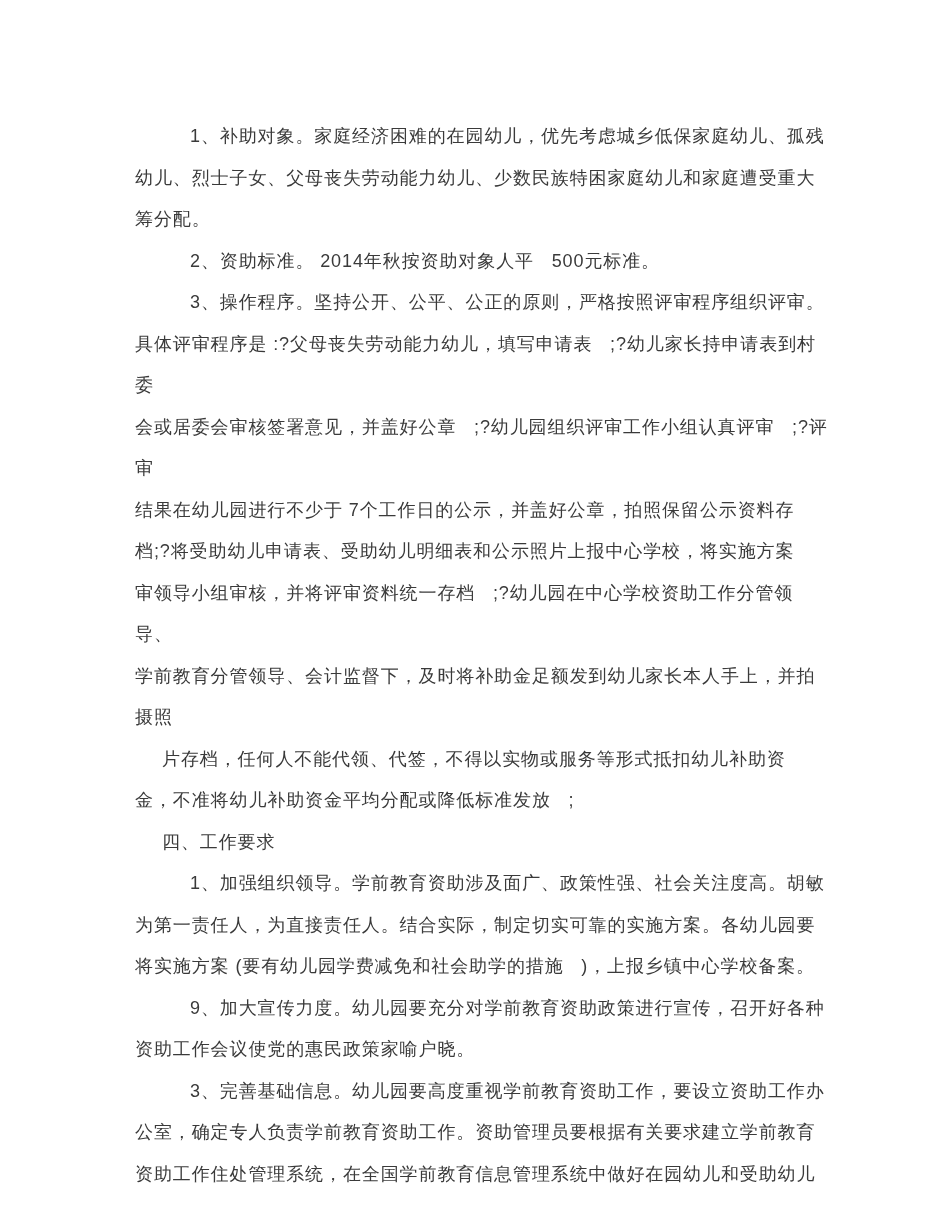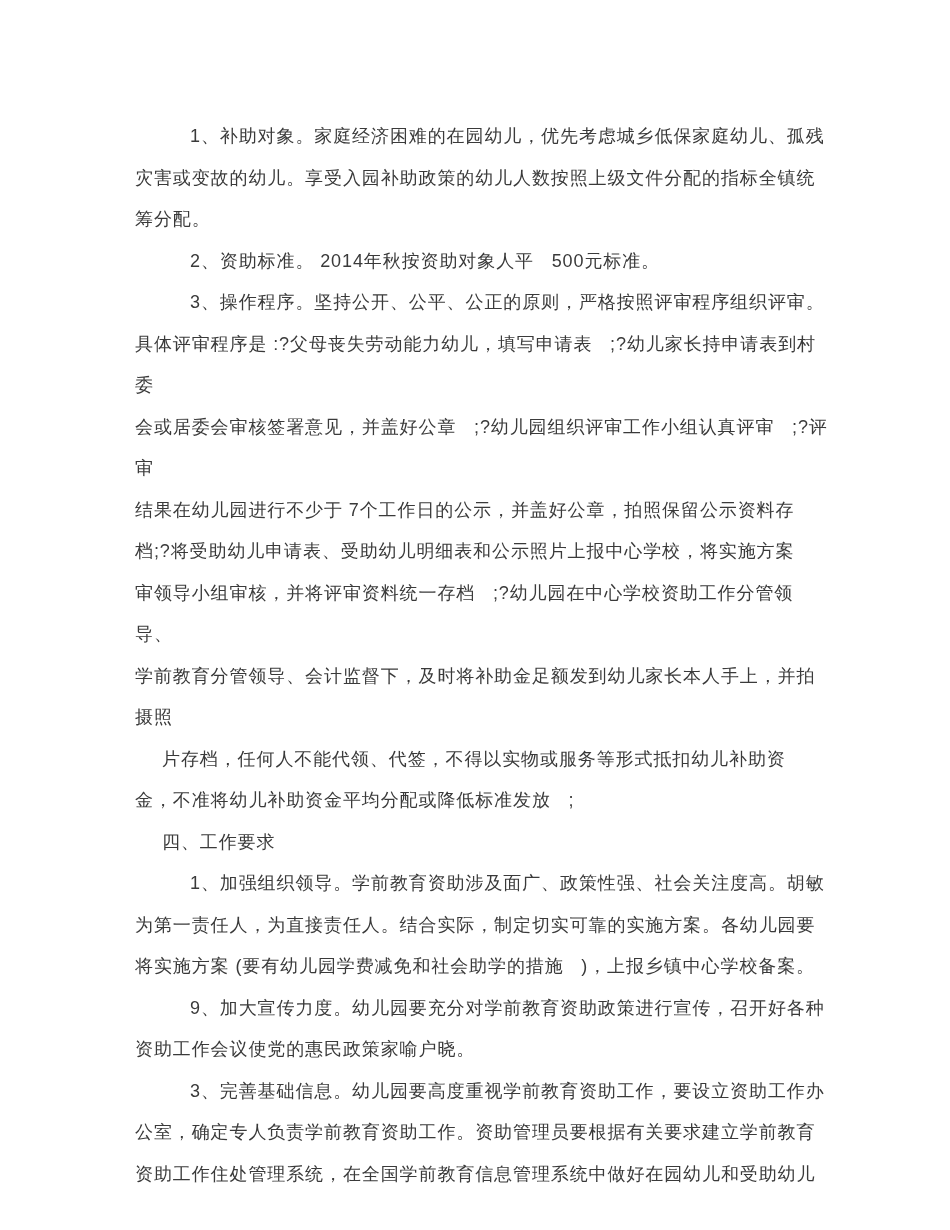--- a/index.html
+++ b/index.html
@@ -36,21 +36,21 @@
   .indent-0 { padding-left: 0; }
   .indent-1 { padding-left: 27px; }
   .indent-2 { padding-left: 55px; }
 </style>
 </head>
 <body style="background: rgb(255, 255, 255);">
 
 <div class="page">
   <div class="doc-body" style="color: rgb(58, 58, 58);">
       <div class="doc-line indent-2">1、补助对象。家庭经济困难的在园幼儿，优先考虑城乡低保家庭幼儿、孤残</div>
-      <div class="doc-line indent-0">灾害或变故的幼儿。享受入园补助政策的幼儿人数按照上级文件分配的指标全镇统</div>
+      <div class="doc-line indent-0">幼儿、烈士子女、父母丧失劳动能力幼儿、少数民族特困家庭幼儿和家庭遭受重大</div>
       <div class="doc-line indent-0">筹分配。</div>
       <div class="doc-line indent-2">2、资助标准。 2014年秋按资助对象人平   500元标准。</div>
       <div class="doc-line indent-2">3、操作程序。坚持公开、公平、公正的原则，严格按照评审程序组织评审。</div>
       <div class="doc-line indent-0">具体评审程序是 :?父母丧失劳动能力幼儿，填写申请表   ;?幼儿家长持申请表到村委</div>
       <div class="doc-line indent-0">会或居委会审核签署意见，并盖好公章   ;?幼儿园组织评审工作小组认真评审   ;?评审</div>
       <div class="doc-line indent-0">结果在幼儿园进行不少于 7个工作日的公示，并盖好公章，拍照保留公示资料存</div>
       <div class="doc-line indent-0">档;?将受助幼儿申请表、受助幼儿明细表和公示照片上报中心学校，将实施方案</div>
       <div class="doc-line indent-0">审领导小组审核，并将评审资料统一存档   ;?幼儿园在中心学校资助工作分管领导、</div>
       <div class="doc-line indent-0">学前教育分管领导、会计监督下，及时将补助金足额发到幼儿家长本人手上，并拍</div>
       <div class="doc-line indent-0">摄照</div>

